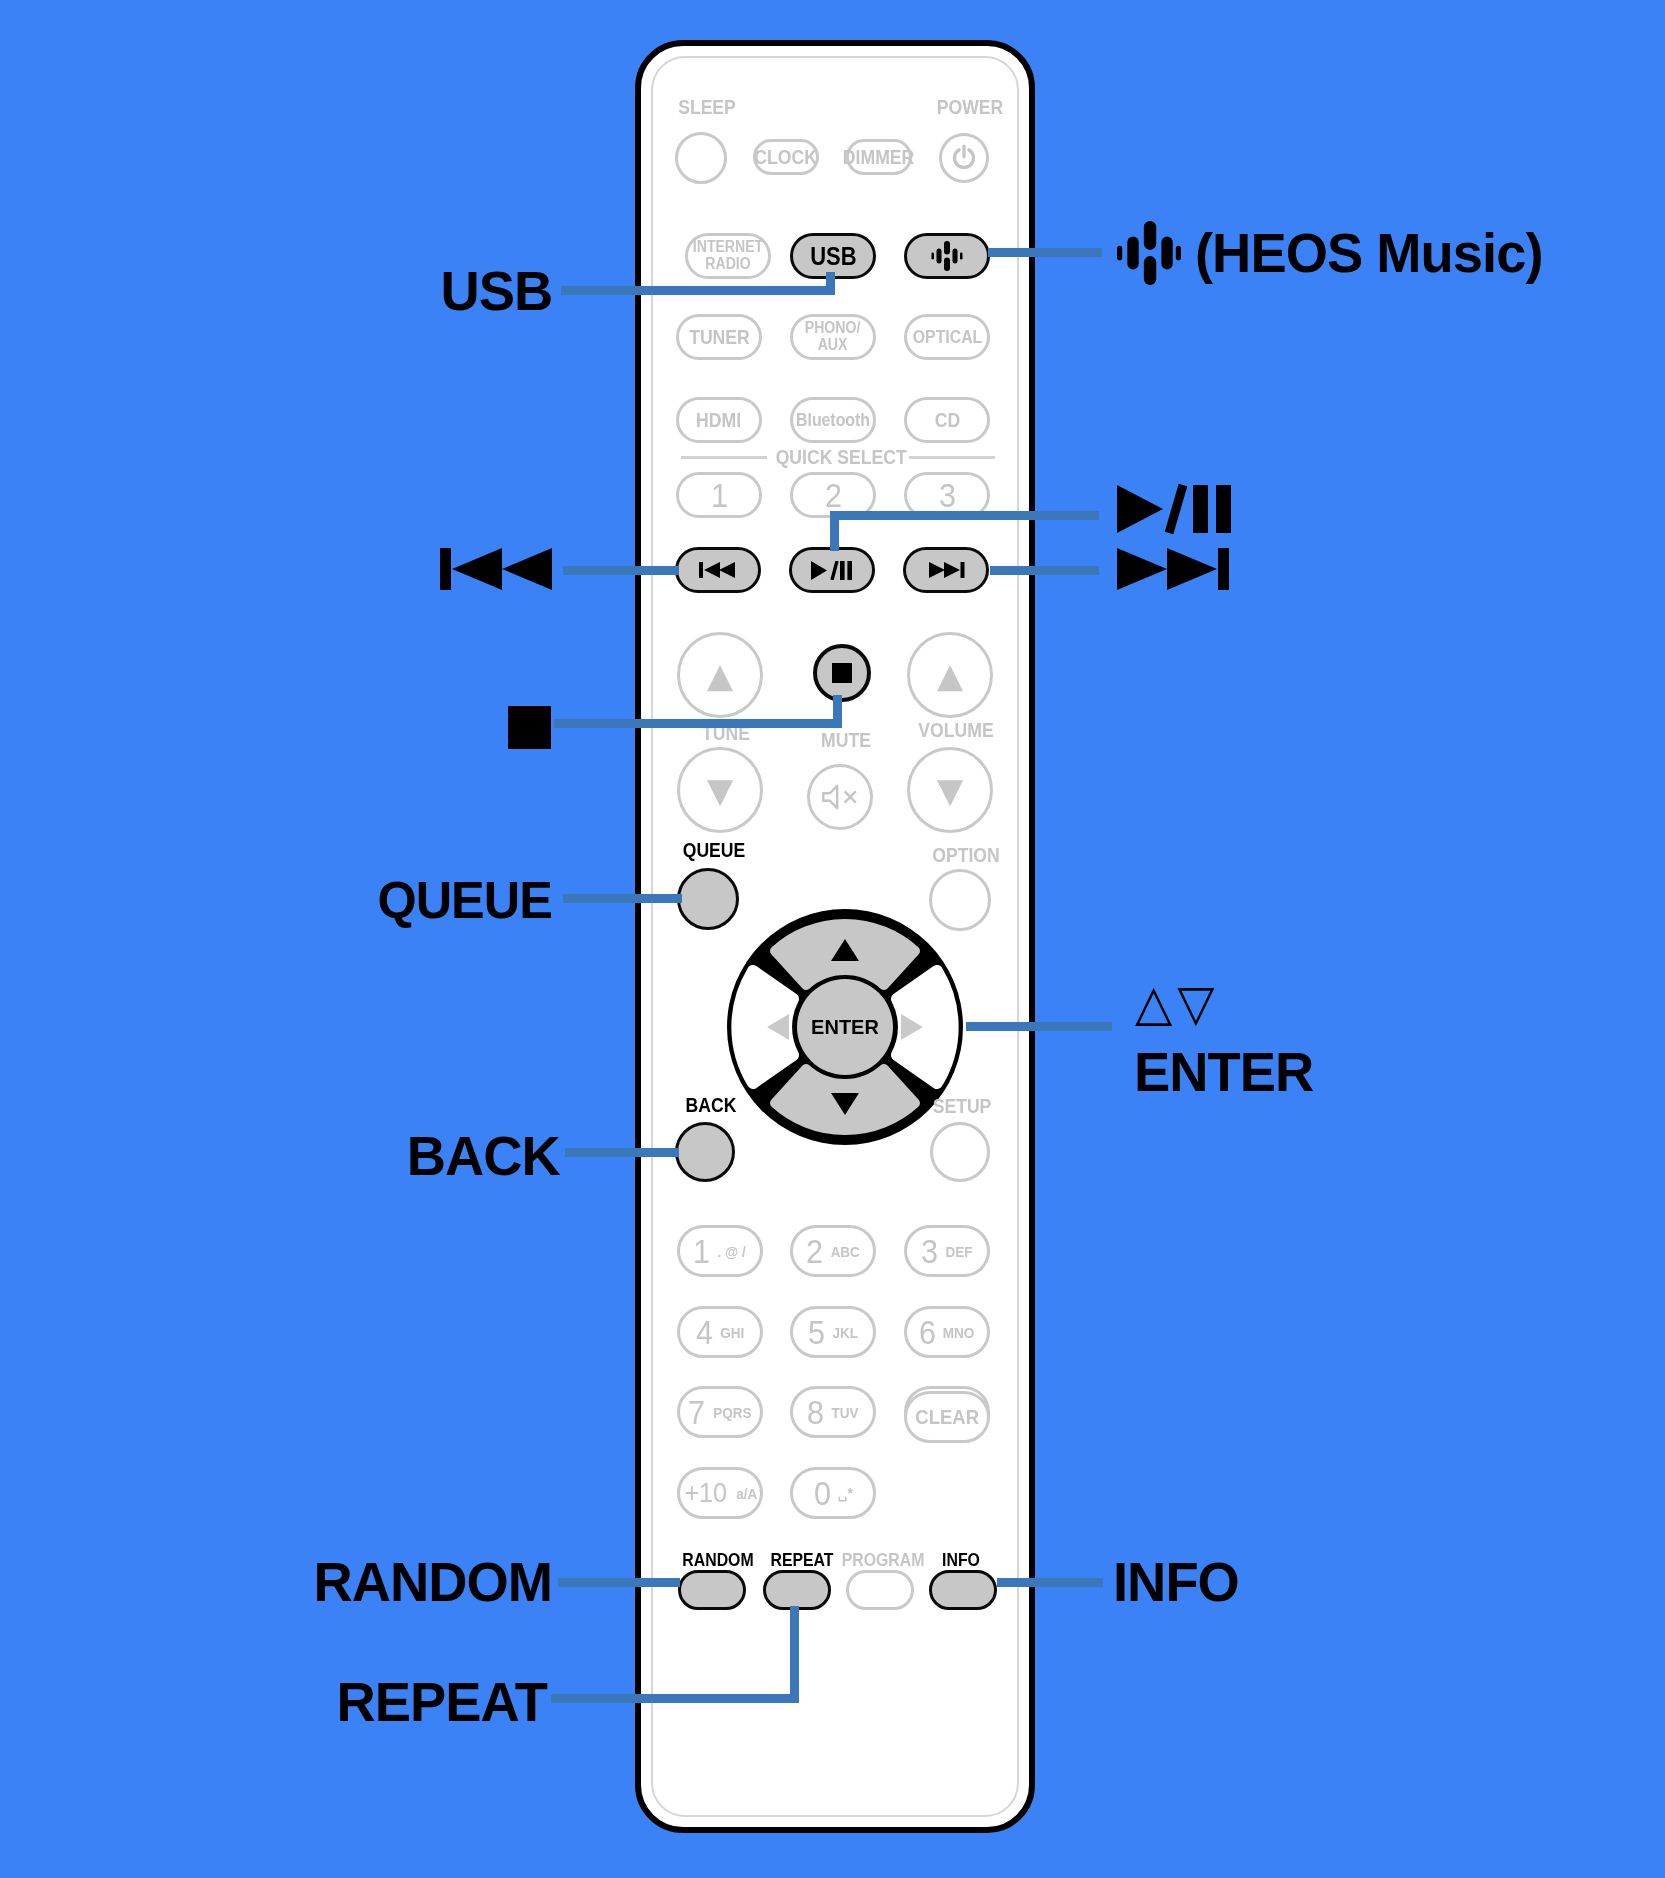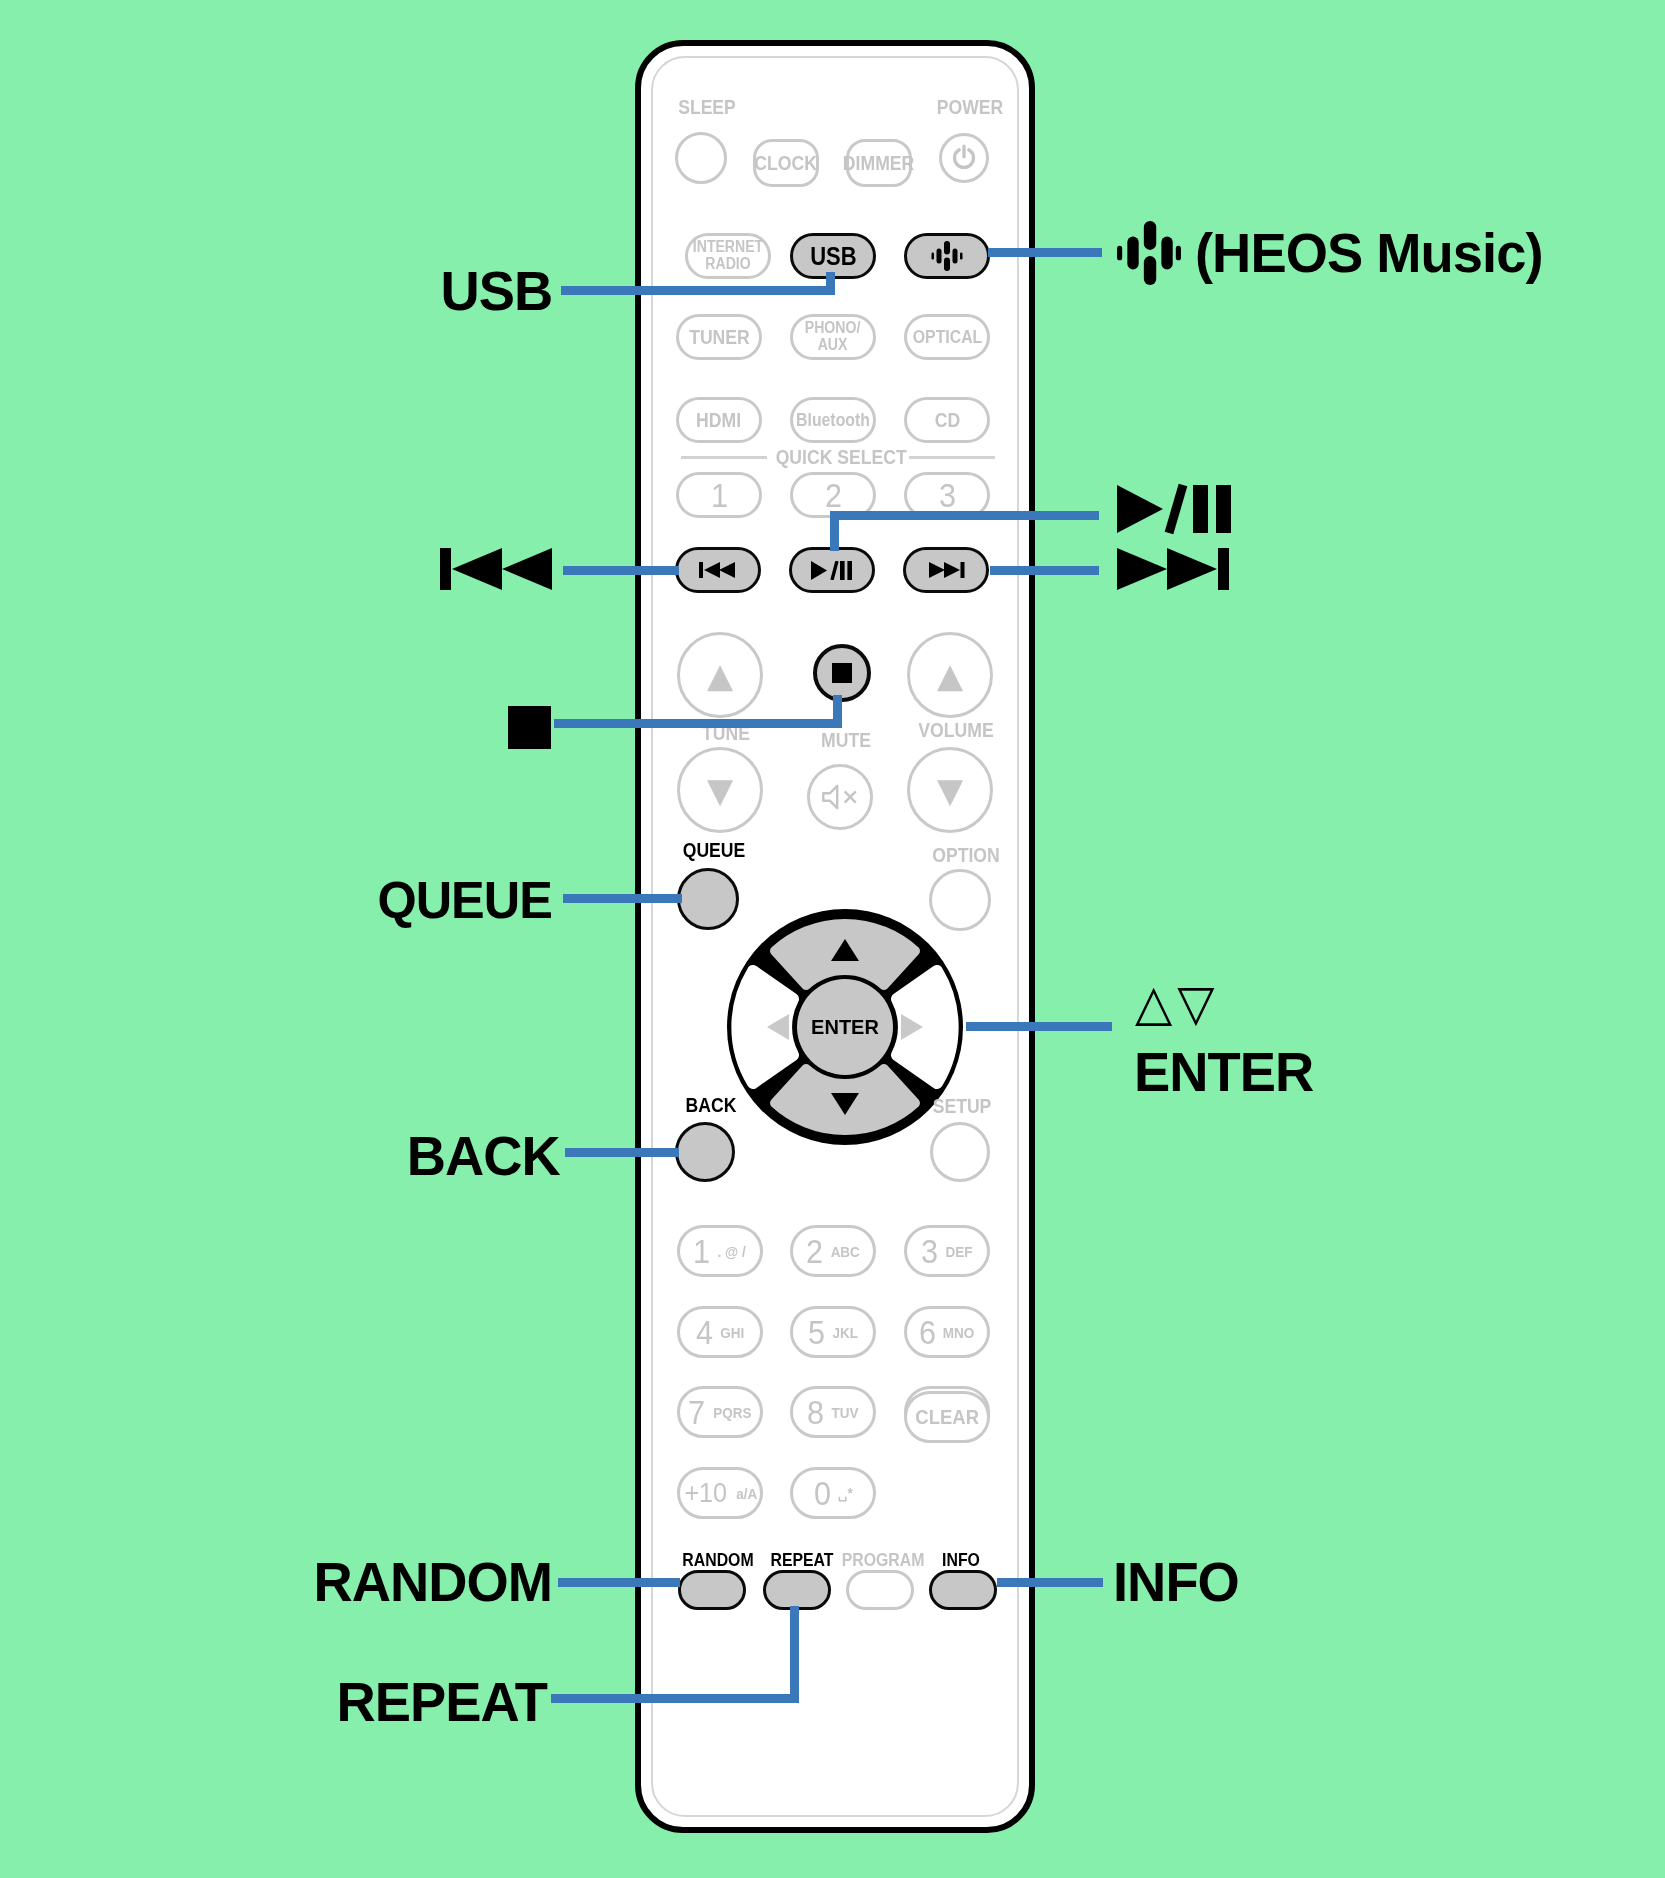--- a/index.html
+++ b/index.html
@@ -1,30 +1,30 @@
 <!DOCTYPE html>
 <html><head>
 <meta charset="utf-8">
 <style>
   html,body{margin:0;padding:0;background:#fff;}
   *{box-sizing:border-box;font-family:"Liberation Sans","DejaVu Sans",sans-serif;}
-  .canvas{position:relative;width:1665px;height:1878px;background:#86efac;overflow:hidden;}
+  .canvas{position:relative;width:1665px;height:1878px;background:#3b82f6;overflow:hidden;}
 
   
   .remote{position:absolute;left:635px;top:40px;width:400px;height:1793px;
           border:6px solid #000;border-radius:48px;background:#fff;}
   .inner{position:absolute;left:10px;top:10px;right:10px;bottom:10px;
          border:2.5px solid #d6d6d6;border-radius:34px;}
 
   
   .btn{position:absolute;display:flex;align-items:center;justify-content:center;background:#fff;}
   .ina{border:3px solid #c9c9c9;color:#c5c5c5;}
   .act{border:3.5px solid #0a0a0a;background:#c7c7c7;color:#000;}
   .p86{width:86px;height:46px;border-radius:23px;}
-  .p66{width:66px;height:48px;border-radius:19px;}
+  .p66{width:66px;height:36px;border-radius:19px;}
   .kp{width:86px;height:52px;border-radius:26px;}
   .bp{width:68px;height:40px;border-radius:20px;}
   .cir{border-radius:50%;}
   .c52{width:52px;height:52px;} .c50{width:50px;height:50px;} .c86{width:86px;height:86px;}
   .c58{width:58px;height:58px;} .c66{width:66px;height:66px;} .c62{width:62px;height:62px;}
   .c60{width:60px;height:60px;}
 
   .cn{display:inline-block;transform:scaleX(.88);white-space:nowrap;text-align:center;}
   .bt{font-weight:bold;font-size:20px;line-height:1;}
   .bt2{font-weight:bold;font-size:16px;line-height:1.05;text-align:center;}

